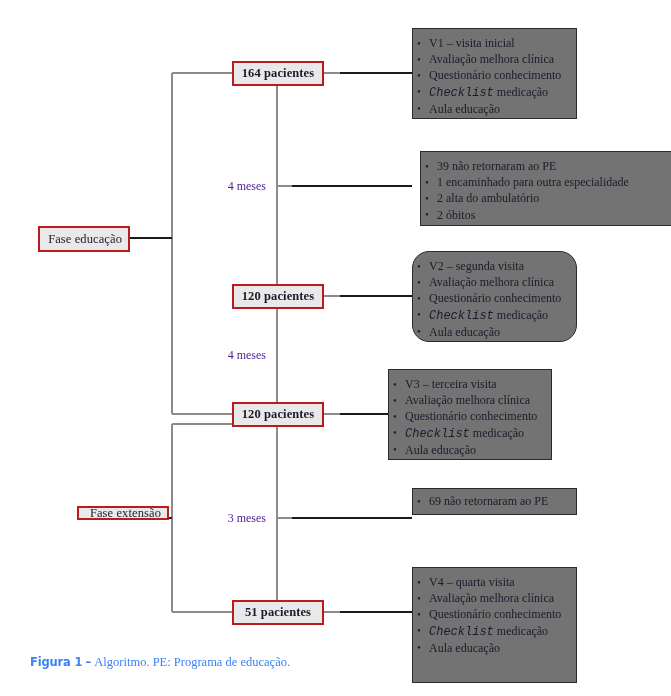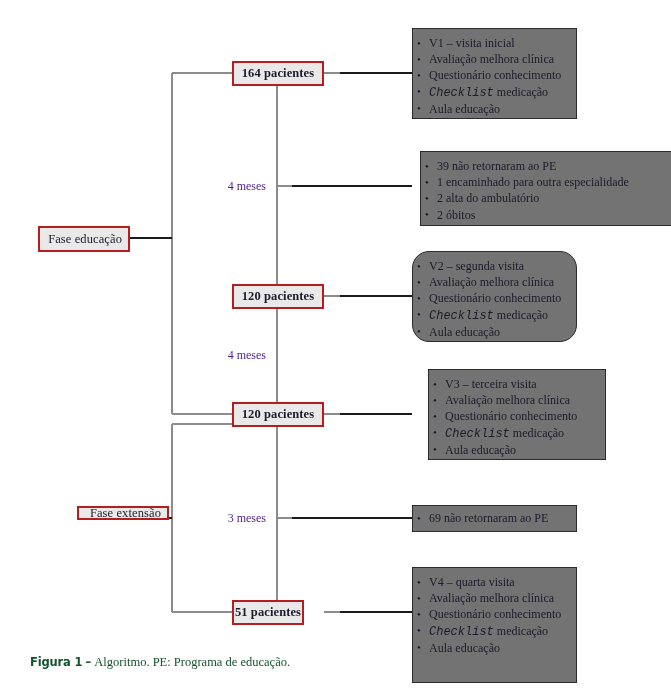--- a/index.html
+++ b/index.html
@@ -106,21 +106,21 @@
     color: #4c1d95;
   }
 
   
   #caption {
     position: absolute;
     left: 30px;
     top: 655px;
     font-size: 12.5px;
     white-space: nowrap;
-    color: #14532d;
+    color: #3b82f6;
   }
   #caption .cap-strong {
     font-family: "DejaVu Sans", sans-serif;
     font-weight: bold;
     font-size: 11.5px;
     letter-spacing: -0.2px;
   }
   #caption .cap-num {
     font-family: "DejaVu Sans", sans-serif;
     font-weight: bold;
@@ -192,21 +192,21 @@
   </div>
 
   <div class="node count-box centered" style="left:232px; top:284px; width:92px; height:25px;">
     <span>120 pacientes</span>
   </div>
 
   <div class="node count-box centered" style="left:232px; top:402px; width:92px; height:25px;">
     <span>120 pacientes</span>
   </div>
 
-  <div class="node count-box centered" style="left:232px; top:600px; width:72px; height:25px;">
+  <div class="node count-box centered" style="left:232px; top:600px; width:92px; height:25px;">
     <span>51 pacientes</span>
   </div>
 
   <div class="interval-label" style="left:186px; top:179px; width:80px;">4 meses</div>
 
   <div class="interval-label" style="left:186px; top:348px; width:80px;">4 meses</div>
 
   <div class="interval-label" style="left:186px; top:511px; width:80px;">3 meses</div>
 
   <div class="detail-box" style="left:412px; top:28px; width:165px; height:91px;">
@@ -231,31 +231,31 @@
   <div class="detail-box" style="left:412px; top:251px; width:165px; height:91px;border-radius:17px;">
     <ul class="detail-list">
       <li><span>V2 – segunda visita</span></li>
       <li><span>Avaliação melhora clínica</span></li>
       <li><span>Questionário conhecimento</span></li>
       <li><span class="ital">Checklist</span><span> medicação</span></li>
       <li><span>Aula educação</span></li>
     </ul>
   </div>
 
-  <div class="detail-box" style="left:428px; top:369px; width:178px; height:91px;">
+  <div class="detail-box" style="left:388px; top:369px; width:164px; height:91px;">
     <ul class="detail-list">
       <li><span>V3 – terceira visita</span></li>
       <li><span>Avaliação melhora clínica</span></li>
       <li><span>Questionário conhecimento</span></li>
       <li><span class="ital">Checklist</span><span> medicação</span></li>
       <li><span>Aula educação</span></li>
     </ul>
   </div>
 
-  <div class="detail-box" style="left:412px; top:505px; width:165px; height:27px; display:flex; align-items:center;">
+  <div class="detail-box" style="left:412px; top:488px; width:165px; height:27px; display:flex; align-items:center;">
     <ul class="detail-list">
       <li><span>69 não retornaram ao PE</span></li>
     </ul>
   </div>
 
   <div class="detail-box" style="left:412px; top:567px; width:165px; height:116px;">
     <ul class="detail-list">
       <li><span>V4 – quarta visita</span></li>
       <li><span>Avaliação melhora clínica</span></li>
       <li><span>Questionário conhecimento</span></li>

